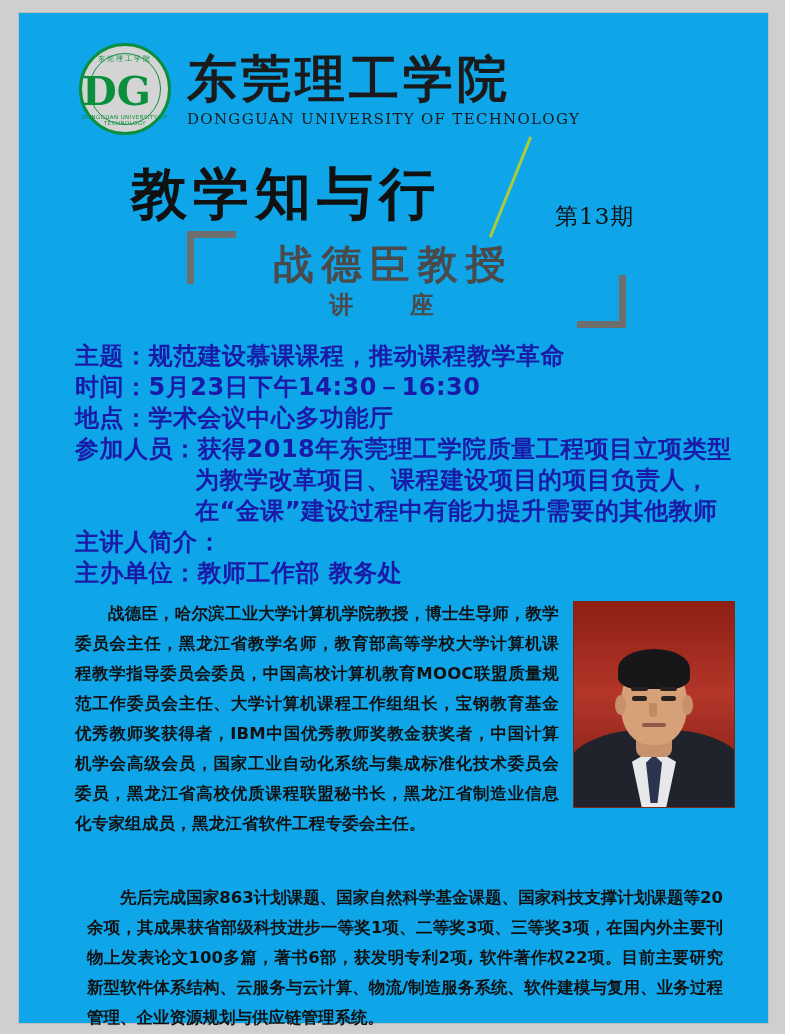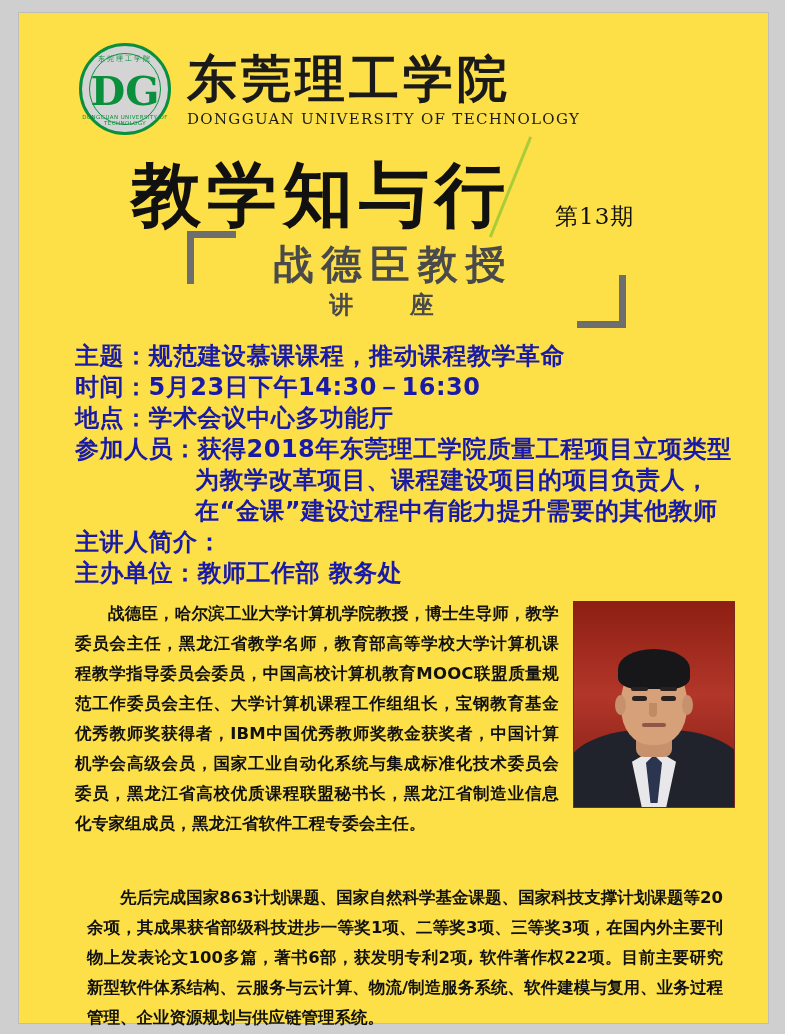--- a/index.html
+++ b/index.html
@@ -6,42 +6,41 @@
   body{
     width:785px;height:1034px;
     background:#cfcfcf;
     font-family:"DejaVu Sans","Liberation Sans",sans-serif;
     overflow:hidden;
   }
   .poster{
     position:absolute;
     left:18px;top:12px;
     width:749px;height:1010px;
-    background:#fde047;
+    background:#0ea5e9;
     border:1px solid #bdbdbd;
   }
   
   .logo-row{
     position:absolute;left:60px;top:30px;
     display:flex;align-items:center;
   }
   .logo-mark{
     width:92px;height:92px;border-radius:50%;
     border:3px solid #0a8f3c;
     position:relative;
     box-sizing:border-box;
     background:#d4d4d4;
   }
   .logo-mark:before{
     content:"";position:absolute;left:7px;top:7px;right:7px;bottom:7px;
     border:1px solid #0a8f3c;border-radius:50%;
   }
   .logo-glyph{
     position:absolute;left:0;right:0;top:24px;
-    text-align:center;
     font-size:40px;line-height:42px;color:#0a8f3c;
     font-family:"DejaVu Serif","Liberation Serif",serif;
     font-weight:bold;
   }
   .logo-cn-top{
     position:absolute;left:0;right:0;top:8px;text-align:center;
     font-size:7px;color:#0a8f3c;letter-spacing:2px;
   }
   .logo-en-ring{
     position:absolute;left:0;right:0;bottom:6px;text-align:center;
@@ -53,23 +52,23 @@
     font-size:50px;font-weight:bold;color:#1a1a1a;
     letter-spacing:4px;line-height:58px;
   }
   .school-en{
     font-family:"DejaVu Serif","Liberation Serif",serif;
     font-size:15px;color:#1a1a1a;letter-spacing:1.3px;
     margin-top:2px;
   }
   
   .main-title{
-    position:absolute;left:112px;top:136px;
+    position:absolute;left:112px;top:144px;
     font-family:Liberation Serif, serif;
-    font-size:70px;font-weight:bold;color:#111;
+    font-size:56px;font-weight:bold;color:#111;
     letter-spacing:6px;
   }
   .slash{
     position:absolute;left:490px;top:120px;
     width:3px;height:108px;background:#aacb3a;
     transform:rotate(22deg);
   }
   .issue{
     position:absolute;left:536px;top:188px;
     font-family:"DejaVu Serif","Liberation Serif",serif;

